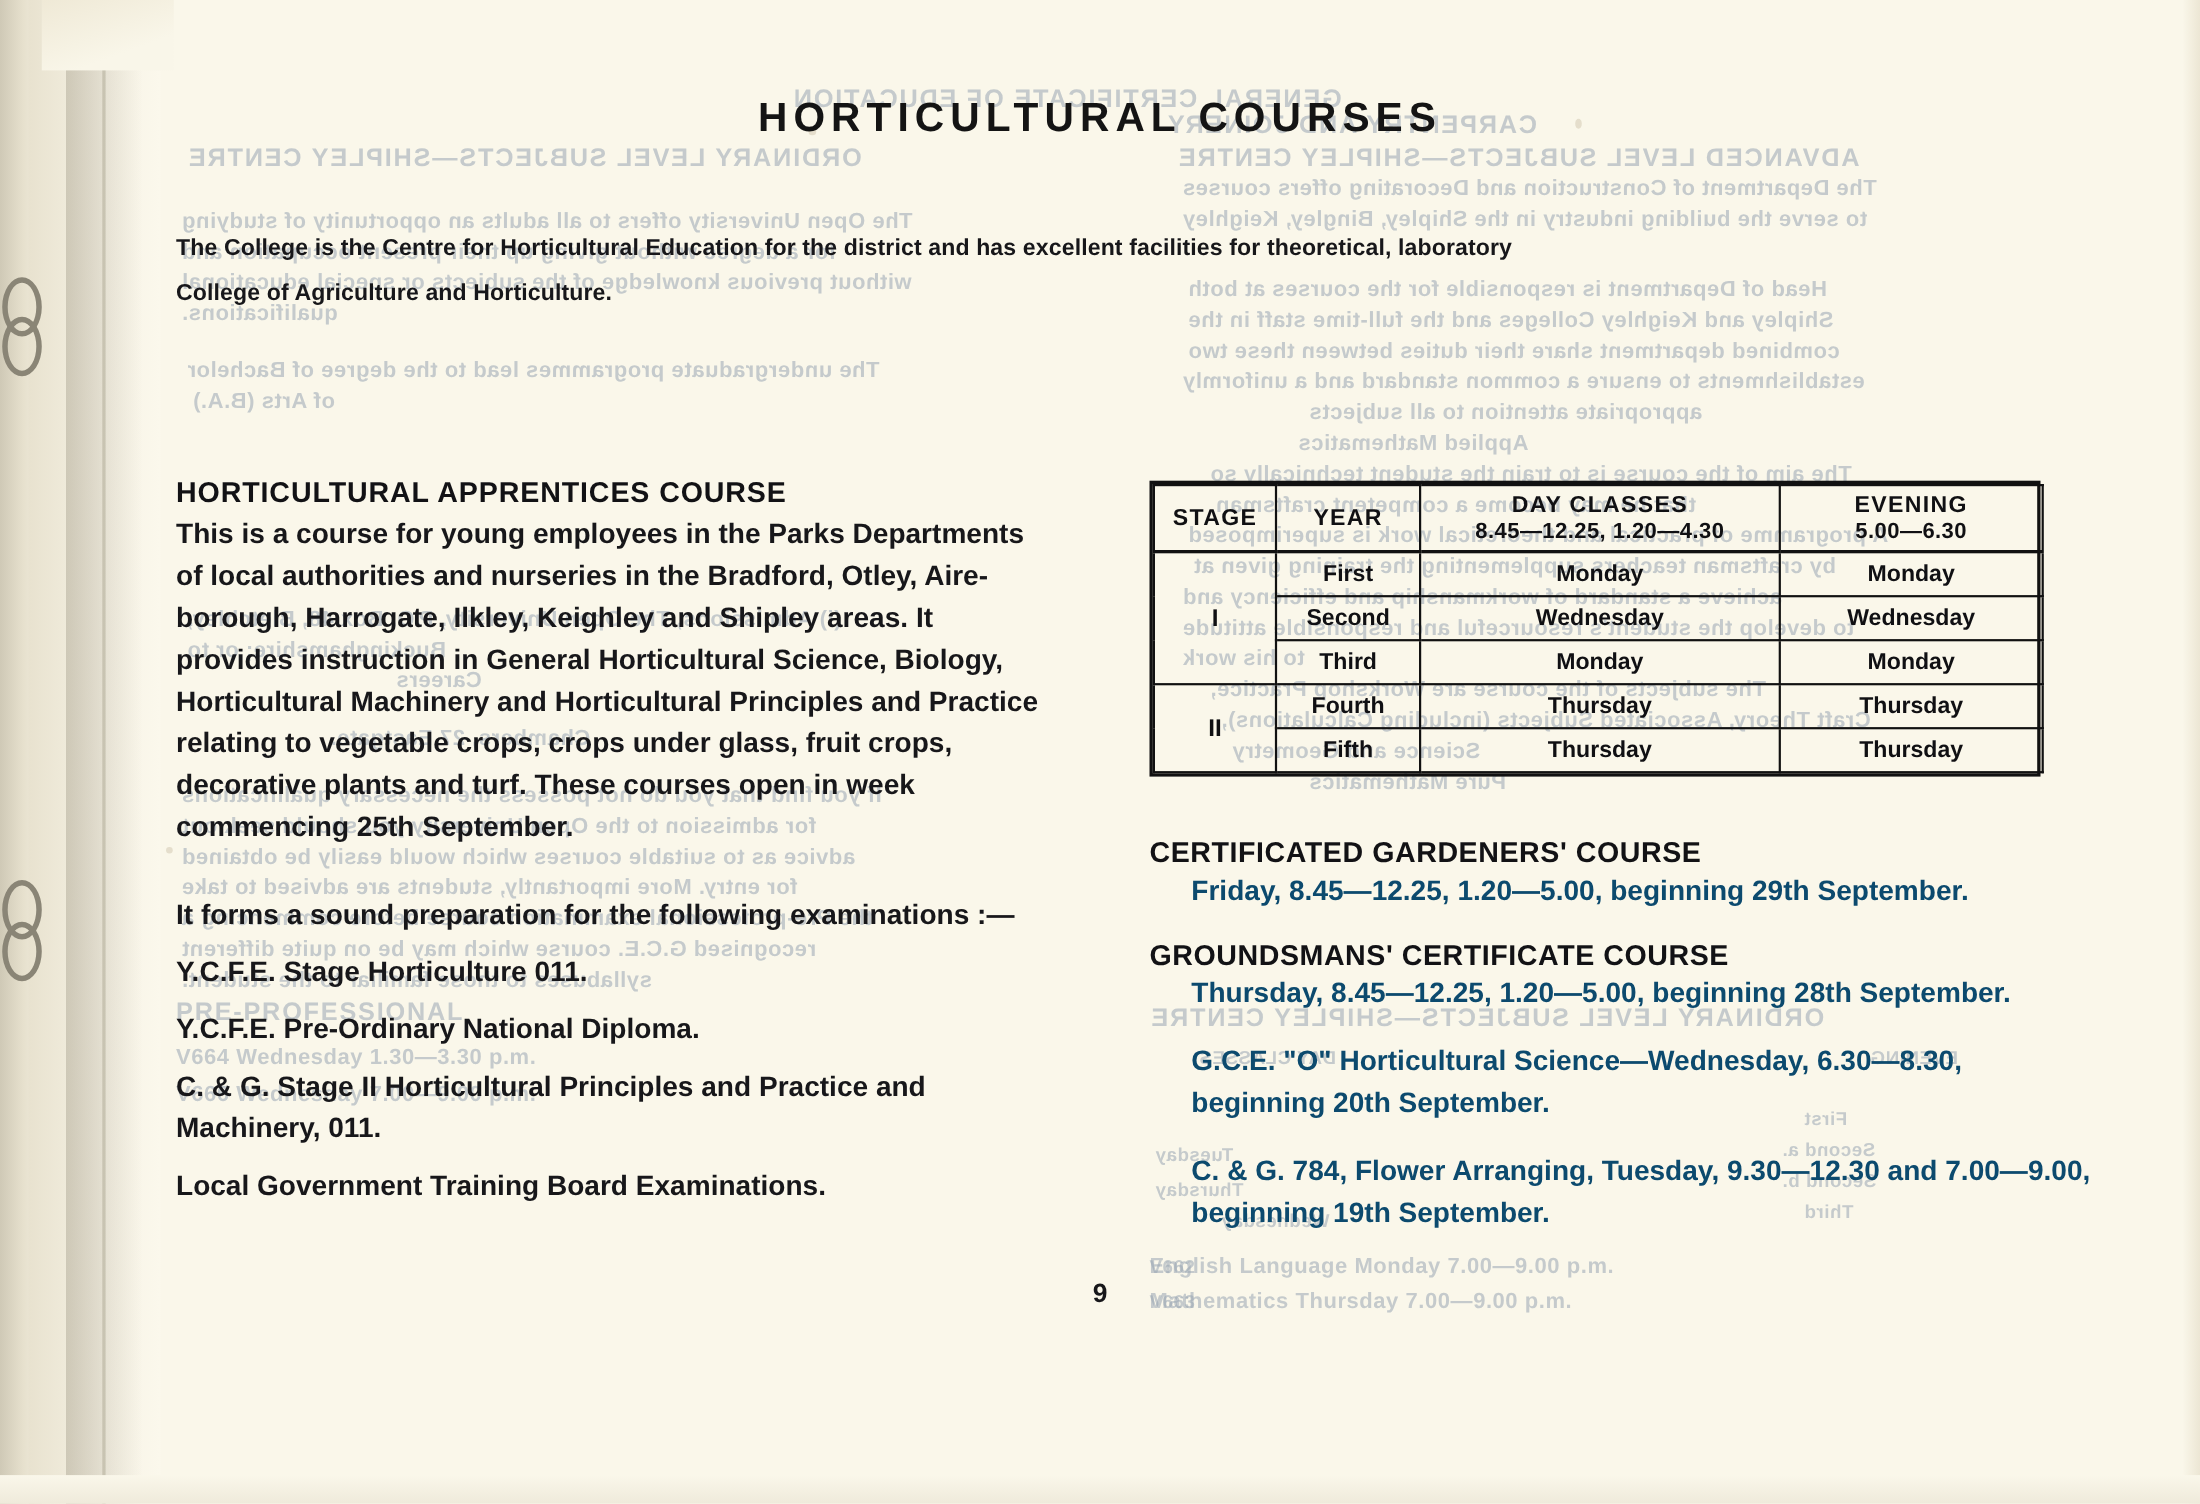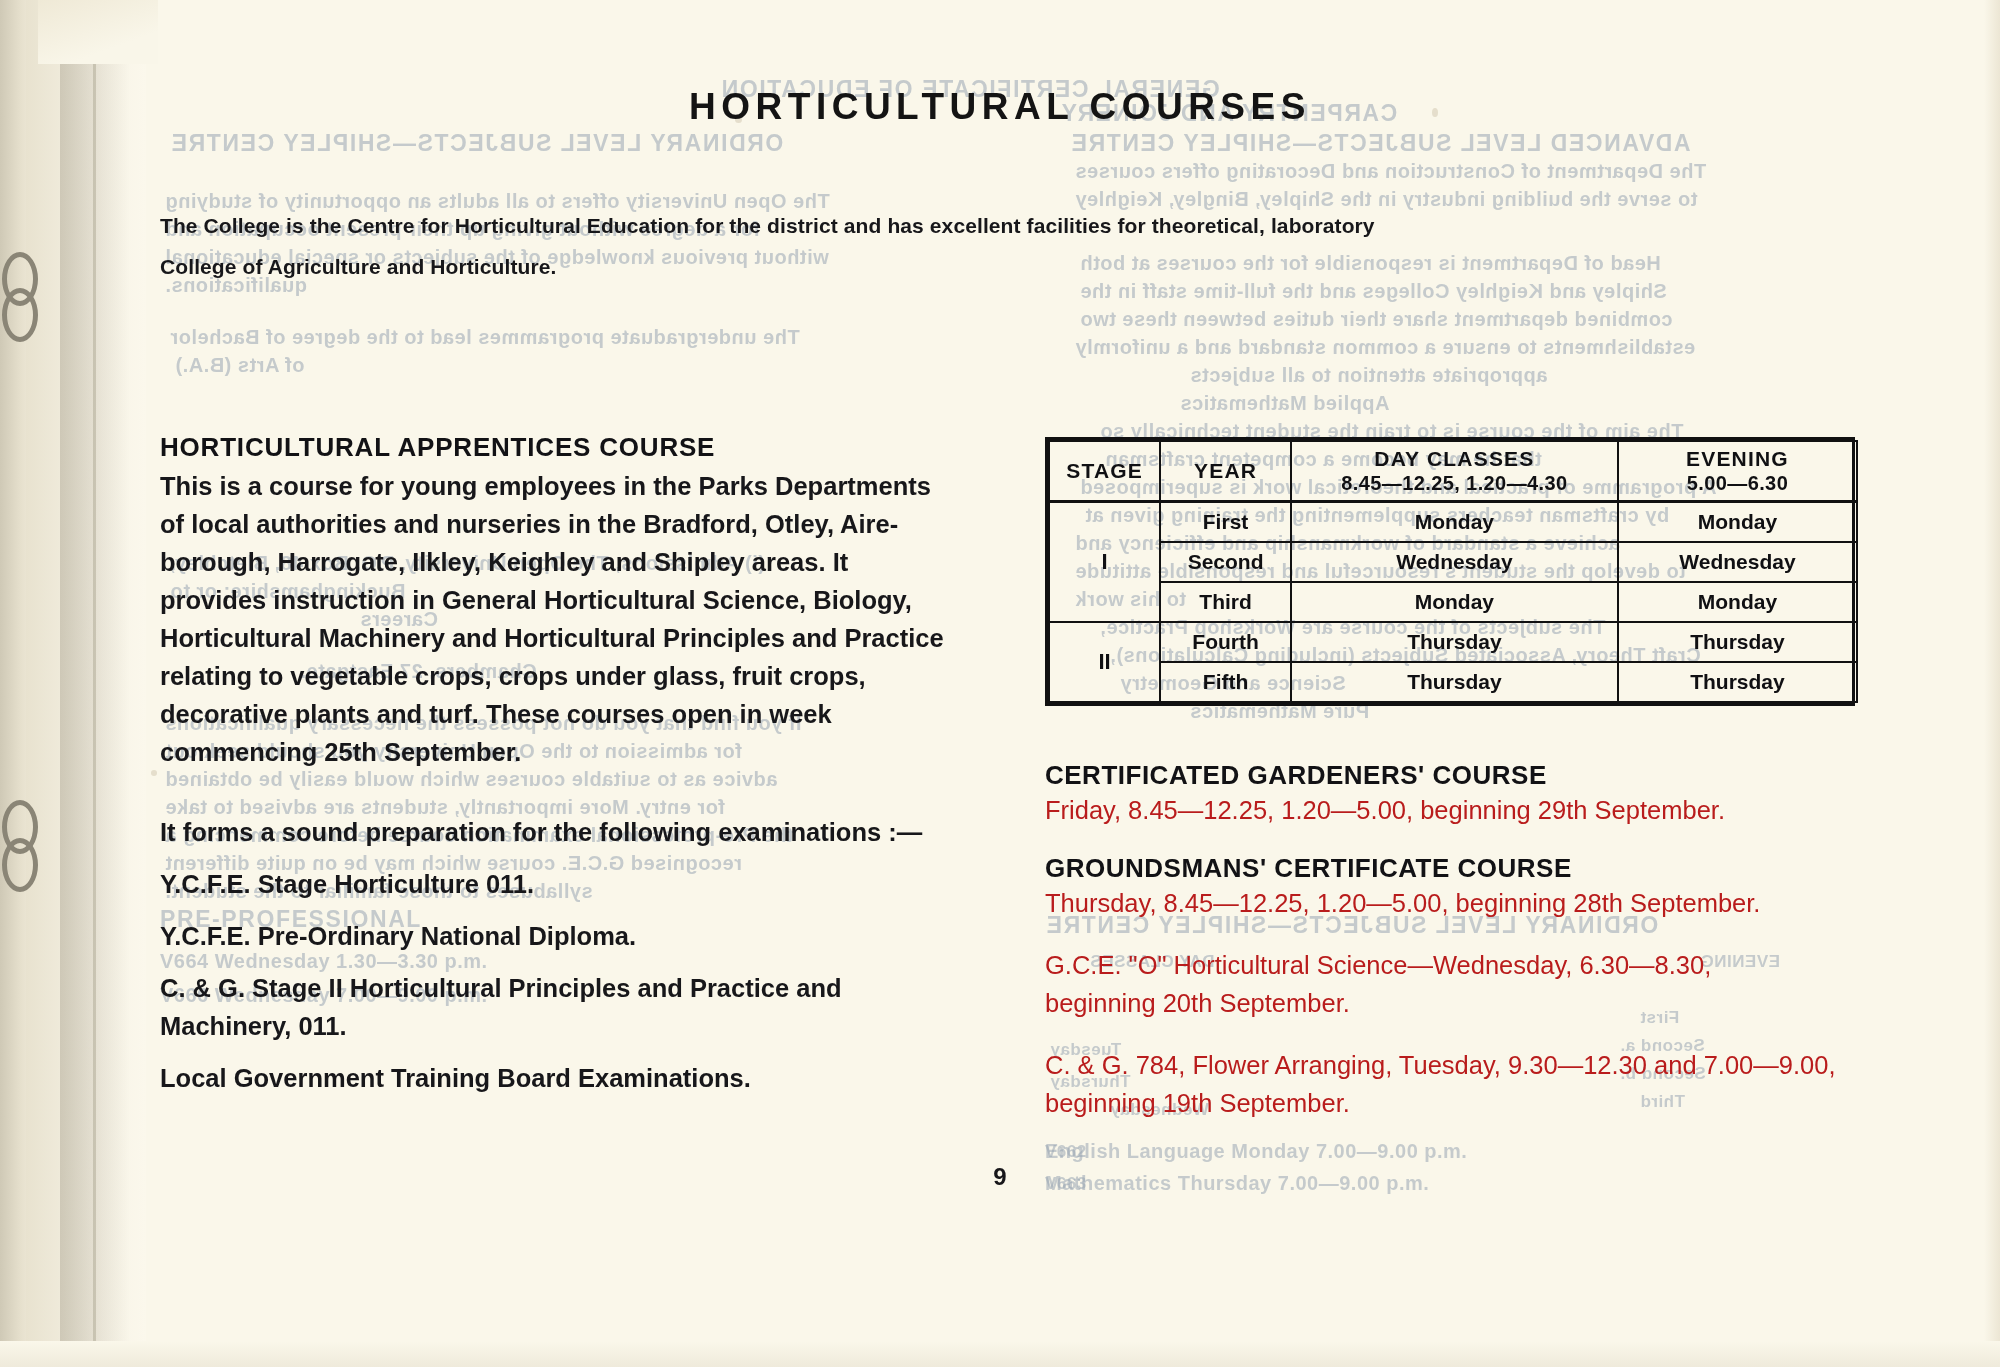--- a/index.html
+++ b/index.html
@@ -139,21 +139,21 @@
     font-size:22px;font-weight:700;
   }
   table.tt .nb-b{border-bottom:none;}
   .tt-outer{border:3px solid #111;}
 
   .course-block{margin-top:0;}
   .course-head{
     font-size:26px;font-weight:700;color:#121215;letter-spacing:.5px;
   }
   .course-body{
-    font-size:25.5px;font-weight:400;color:#b91c1c;line-height:38px;
+    font-size:25.5px;font-weight:700;color:#0c4a6e;line-height:38px;margin-left:38px;
   }
   .course-body div{white-space:nowrap;}
   .gap{height:24px;}
 
   .page-num{
     position:absolute;left:0;top:1163px;width:2000px;text-align:center;
     font-size:24px;font-weight:700;color:#17171a;
   }
   .speck{position:absolute;background:#cfc6ae;border-radius:50%;opacity:.5;}
 </style>

